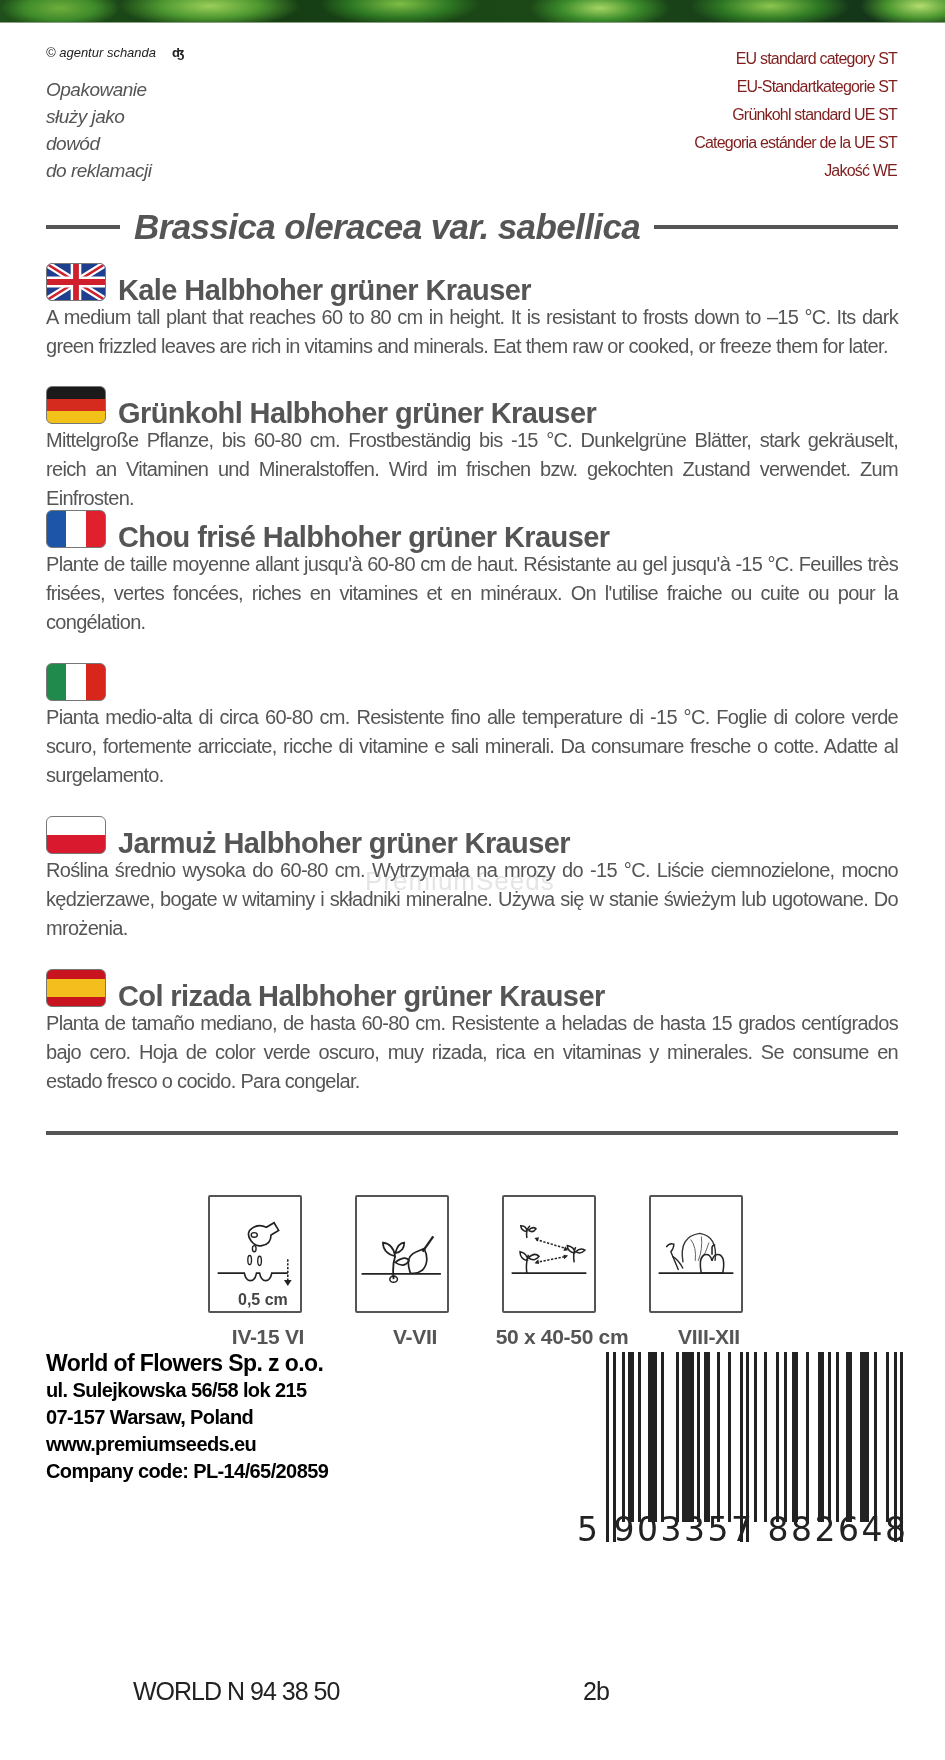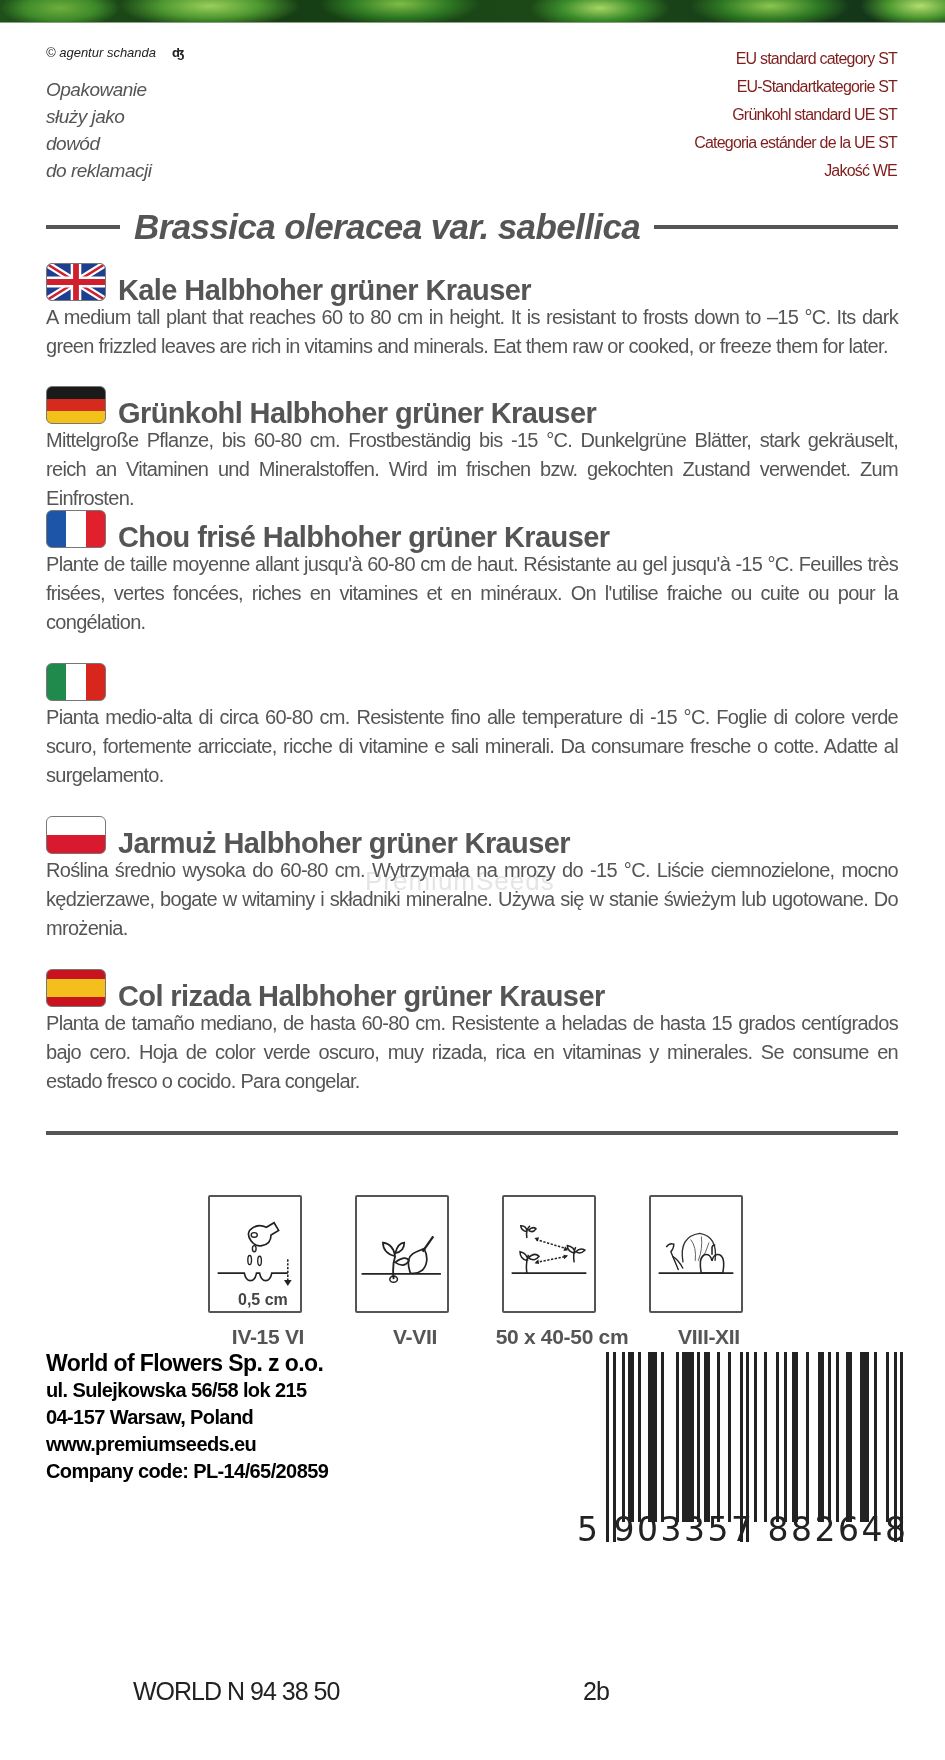--- a/index.html
+++ b/index.html
@@ -263,21 +263,21 @@
         <path d="M28,62 q8,4 14,16" fill="none" stroke="#222" stroke-width="1.8"></path>
       </svg>
     </div>
     <div class="icon-caption">VIII-XII</div>
   </div>
 </div>
 
 <div class="company">
   <div class="name">World of Flowers Sp. z o.o.</div>
   <div class="line">ul. Sulejkowska 56/58 lok 215</div>
-  <div class="line">04-157 Warsaw, Poland</div>
+  <div class="line">07-157 Warsaw, Poland</div>
   <div class="line">www.premiumseeds.eu</div>
   <div class="line">Company code: PL-14/65/20859</div>
 </div>
 
 <div class="barcode-wrap">
   <svg class="barcode-bars" viewBox="0 0 300 190" preserveAspectRatio="none">
     <g fill="#222">
       <rect x="2" y="0" width="3" height="190"></rect>
       <rect x="9" y="0" width="3" height="190"></rect>
       <rect x="18" y="0" width="3" height="170"></rect>

